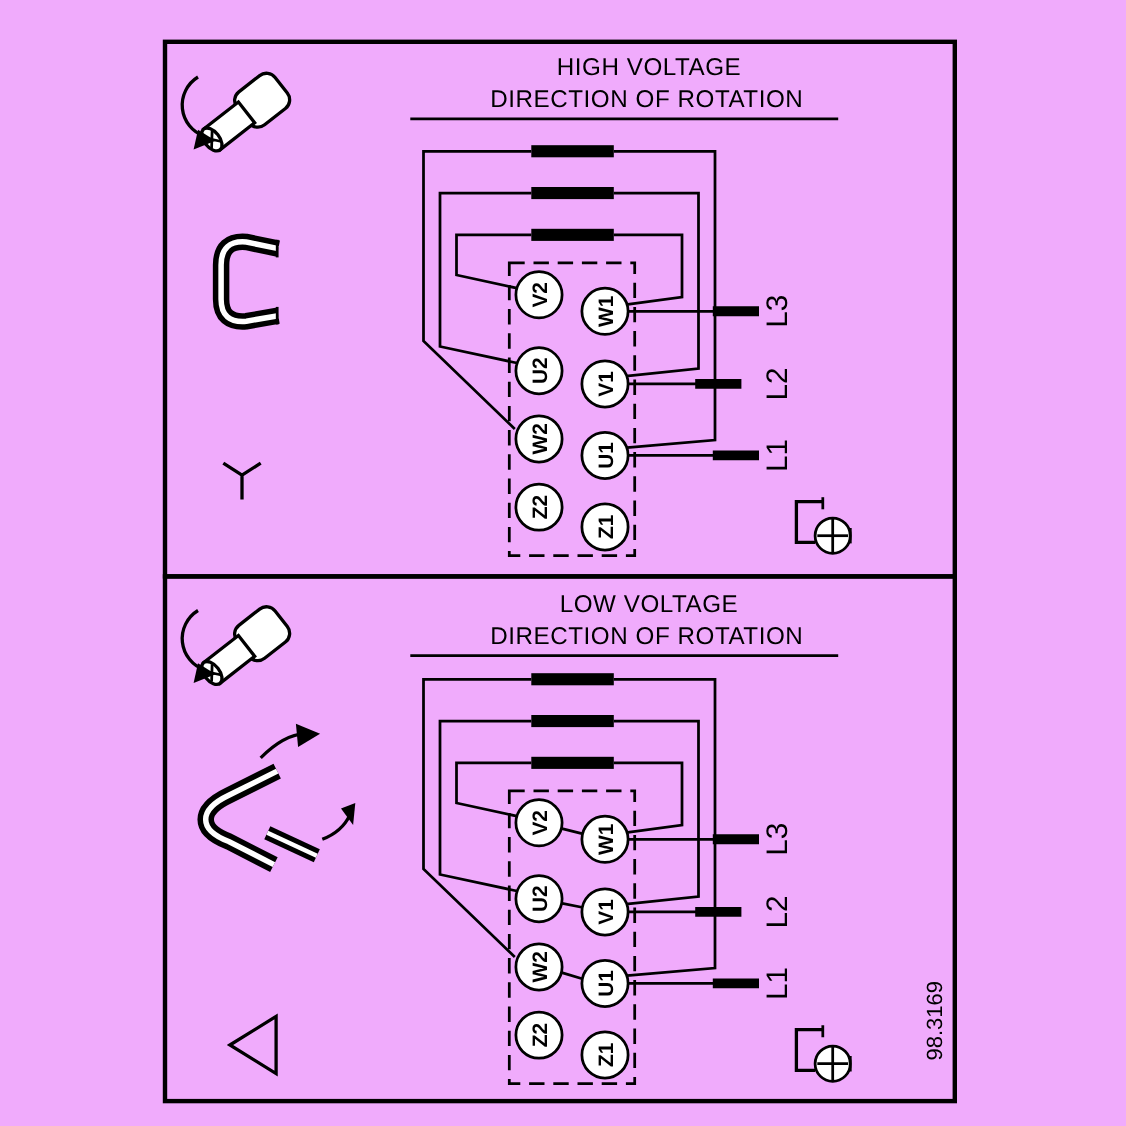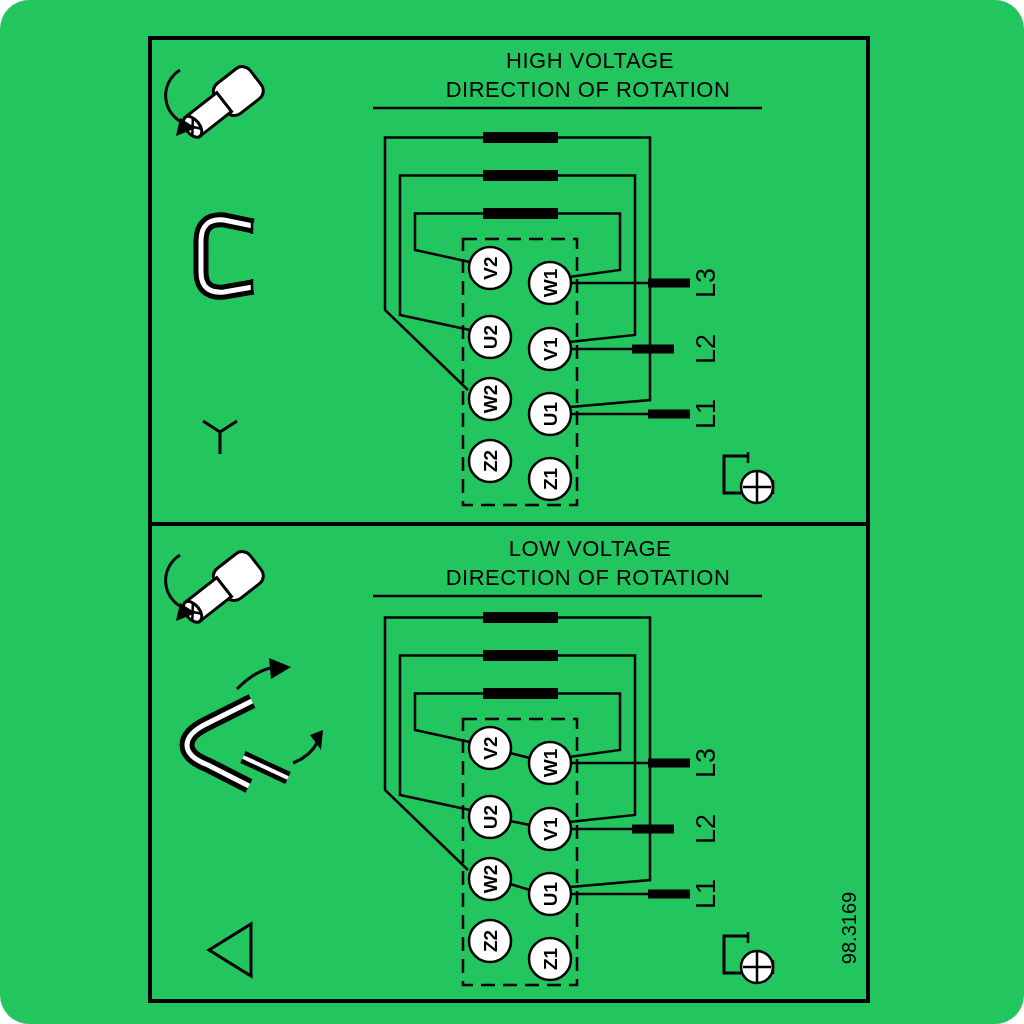--- a/index.html
+++ b/index.html
@@ -1,16 +1,16 @@
 <!DOCTYPE html>
 <html><head>
 <meta charset="utf-8">
 <style>
   html,body{margin:0;padding:0;background:#ffffff;}
-  .stage{position:relative;width:1024px;height:1024px;background:#22c55e;overflow:hidden;border-radius:29px;}
+  .stage{position:relative;width:1024px;height:1024px;background:#f0abfc;overflow:hidden;}
   svg{display:block;}
   .w2{stroke:#000;stroke-width:2.5;fill:none;}
   .w3{stroke:#000;stroke-width:3;fill:none;}
   .thick{stroke:#000;stroke-width:9;fill:none;}
   .bar{fill:#000;stroke:none;}
   .dashed{fill:none;stroke:#000;stroke-width:2.5;stroke-dasharray:14 8;}
   .circle{fill:#fff;stroke:#000;stroke-width:2.5;}
   .frame{fill:none;stroke:#000;stroke-width:4;}
   text{font-family:"Liberation Sans","DejaVu Sans",sans-serif;fill:#000;}
   .title{font-size:22px;letter-spacing:.5px;text-anchor:middle;}

